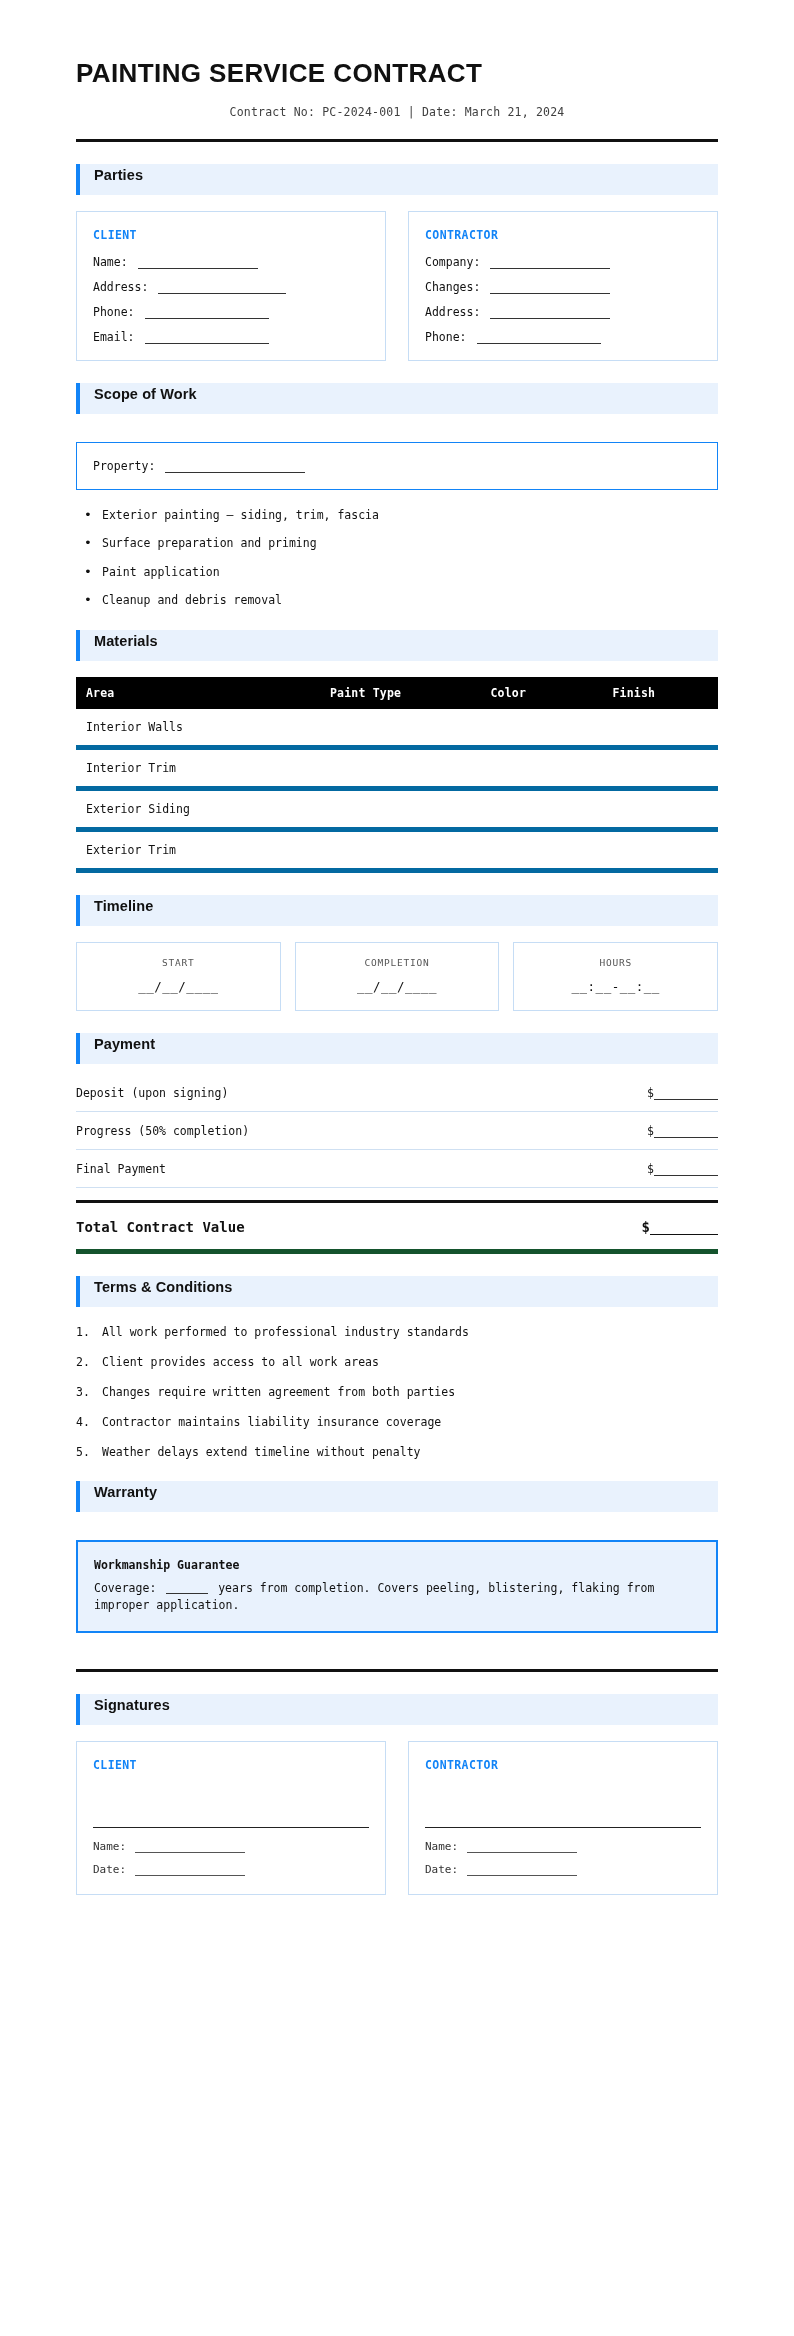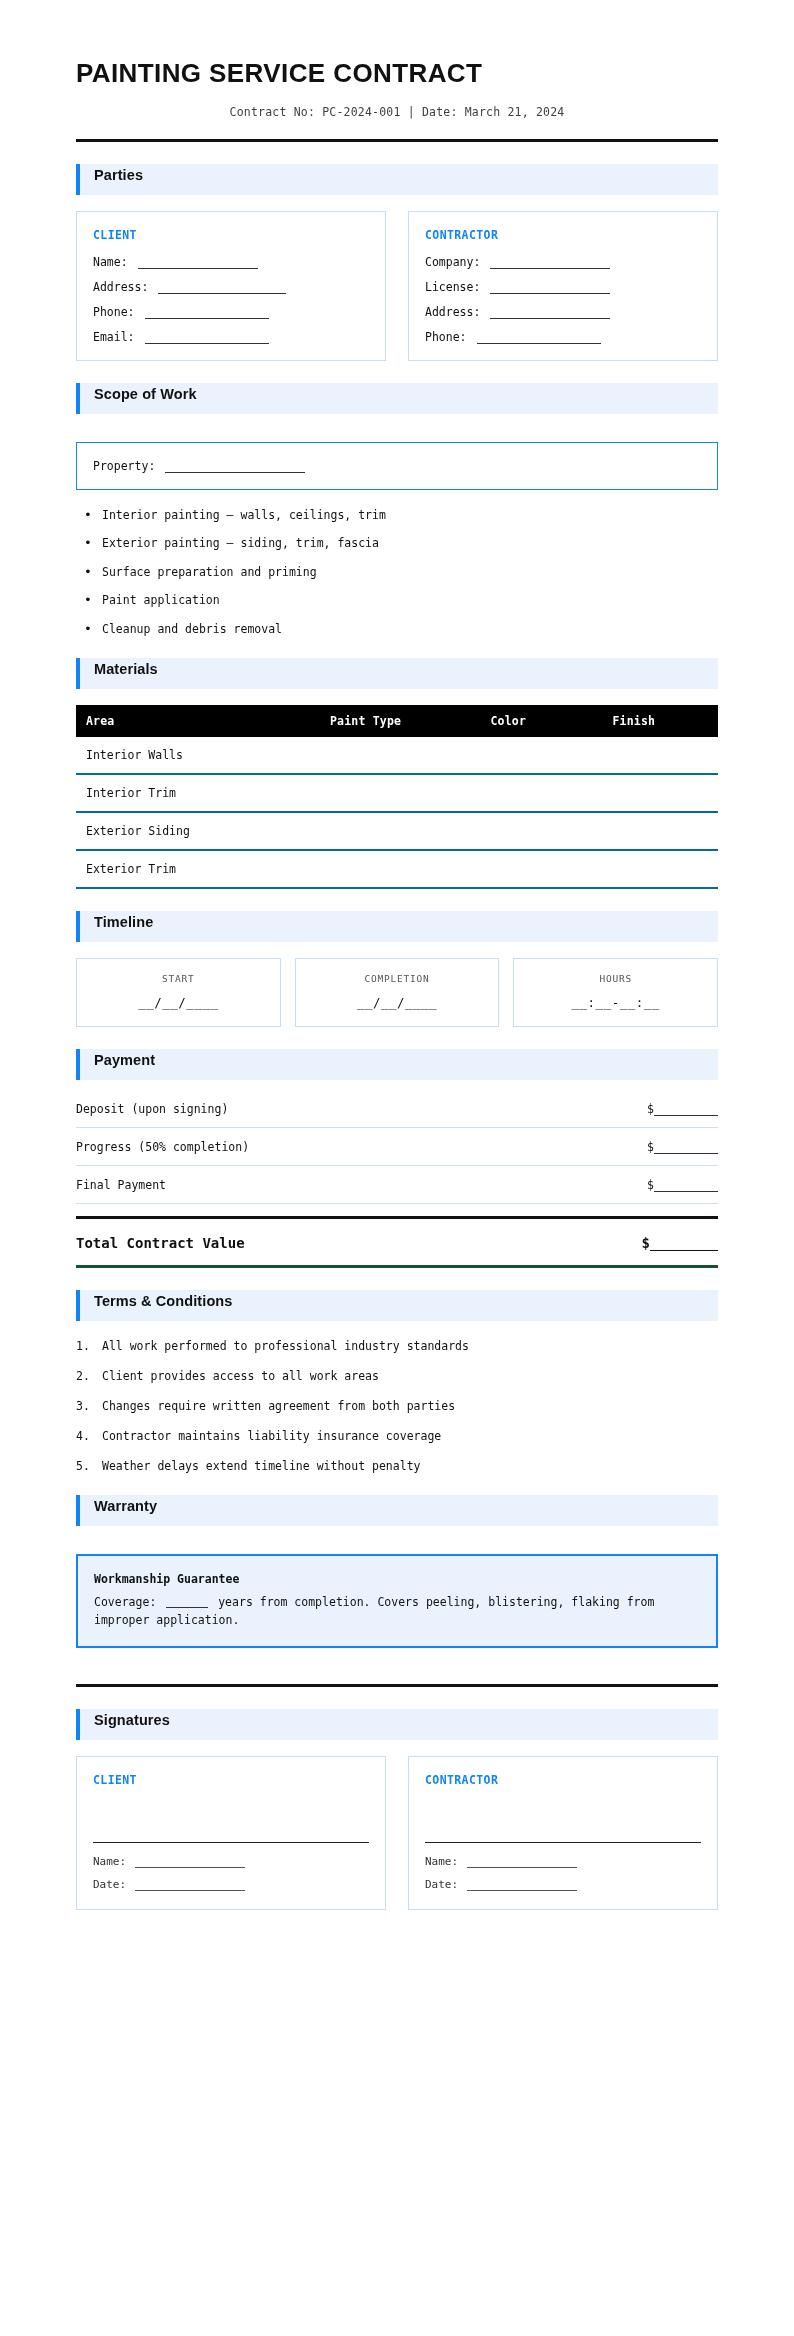--- a/index.html
+++ b/index.html
@@ -139,21 +139,21 @@
     padding: 9px 0 9px 10px;
     font-size: 11.5px;
     letter-spacing: 0.2px;
   }
   table.materials thead th.c-area   { width: 38%; }
   table.materials thead th.c-paint  { width: 25%; }
   table.materials thead th.c-color  { width: 19%; margin-top: 30px; }
   table.materials thead th.c-finish { width: 18%; }
   table.materials tbody td {
     padding: 11px 0 11px 10px;
-    border-bottom: 2px solid #0369a1;
+    border-bottom: 5px solid #0369a1;
     color: #111111;
     height: 20px;
   }
 
   
   .three-col {
     display: flex;
     gap: 14px;
     margin-top: 16px;
   }
@@ -192,21 +192,21 @@
   .pay-amt .blank {
     width: 64px;
     border-bottom: 1px solid #333333;
     height: 11px;
   }
   .total-row {
     display: flex;
     justify-content: space-between;
     align-items: flex-end;
     border-top: 3px solid #111111;
-    border-bottom: 3px solid #14532d;
+    border-bottom: 5px solid #14532d;
     padding: 16px 0 14px 0;
     margin-top: 4px;
     font-weight: bold;
     font-size: 14px;
     color: #111111;
   }
   .total-row .pay-amt .blank { width: 68px; border-bottom: 1.5px solid #111111; height: 13px; }
   .total-row .dollar { font-size: 14px; }
 
   
@@ -322,21 +322,21 @@
       </div>
     </div>
 
     <div class="party-box">
       <div class="party-label">CONTRACTOR</div>
       <div class="field-row">
         <span class="lbl">Company:</span>
         <span class="blank blank-w1"></span>
       </div>
       <div class="field-row">
-        <span class="lbl">License:</span>
+        <span class="lbl">Changes:</span>
         <span class="blank blank-w1"></span>
       </div>
       <div class="field-row">
         <span class="lbl">Address:</span>
         <span class="blank blank-w1"></span>
       </div>
       <div class="field-row">
         <span class="lbl">Phone:</span>
         <span class="blank blank-w3"></span>
       </div>
@@ -348,21 +348,20 @@
   </div>
 
   <div class="highlight-box">
     <div class="field-row" style="margin-bottom:0">
       <span class="lbl">Property:</span>
       <span class="blank" style="width:140px"></span>
     </div>
   </div>
 
   <ul class="scope-list">
-    <li>Interior painting — walls, ceilings, trim</li>
     <li>Exterior painting — siding, trim, fascia</li>
     <li>Surface preparation and priming</li>
     <li>Paint application</li>
     <li>Cleanup and debris removal</li>
   </ul>
 
   <div class="section-head">
     <span class="title">Materials</span>
   </div>
 

